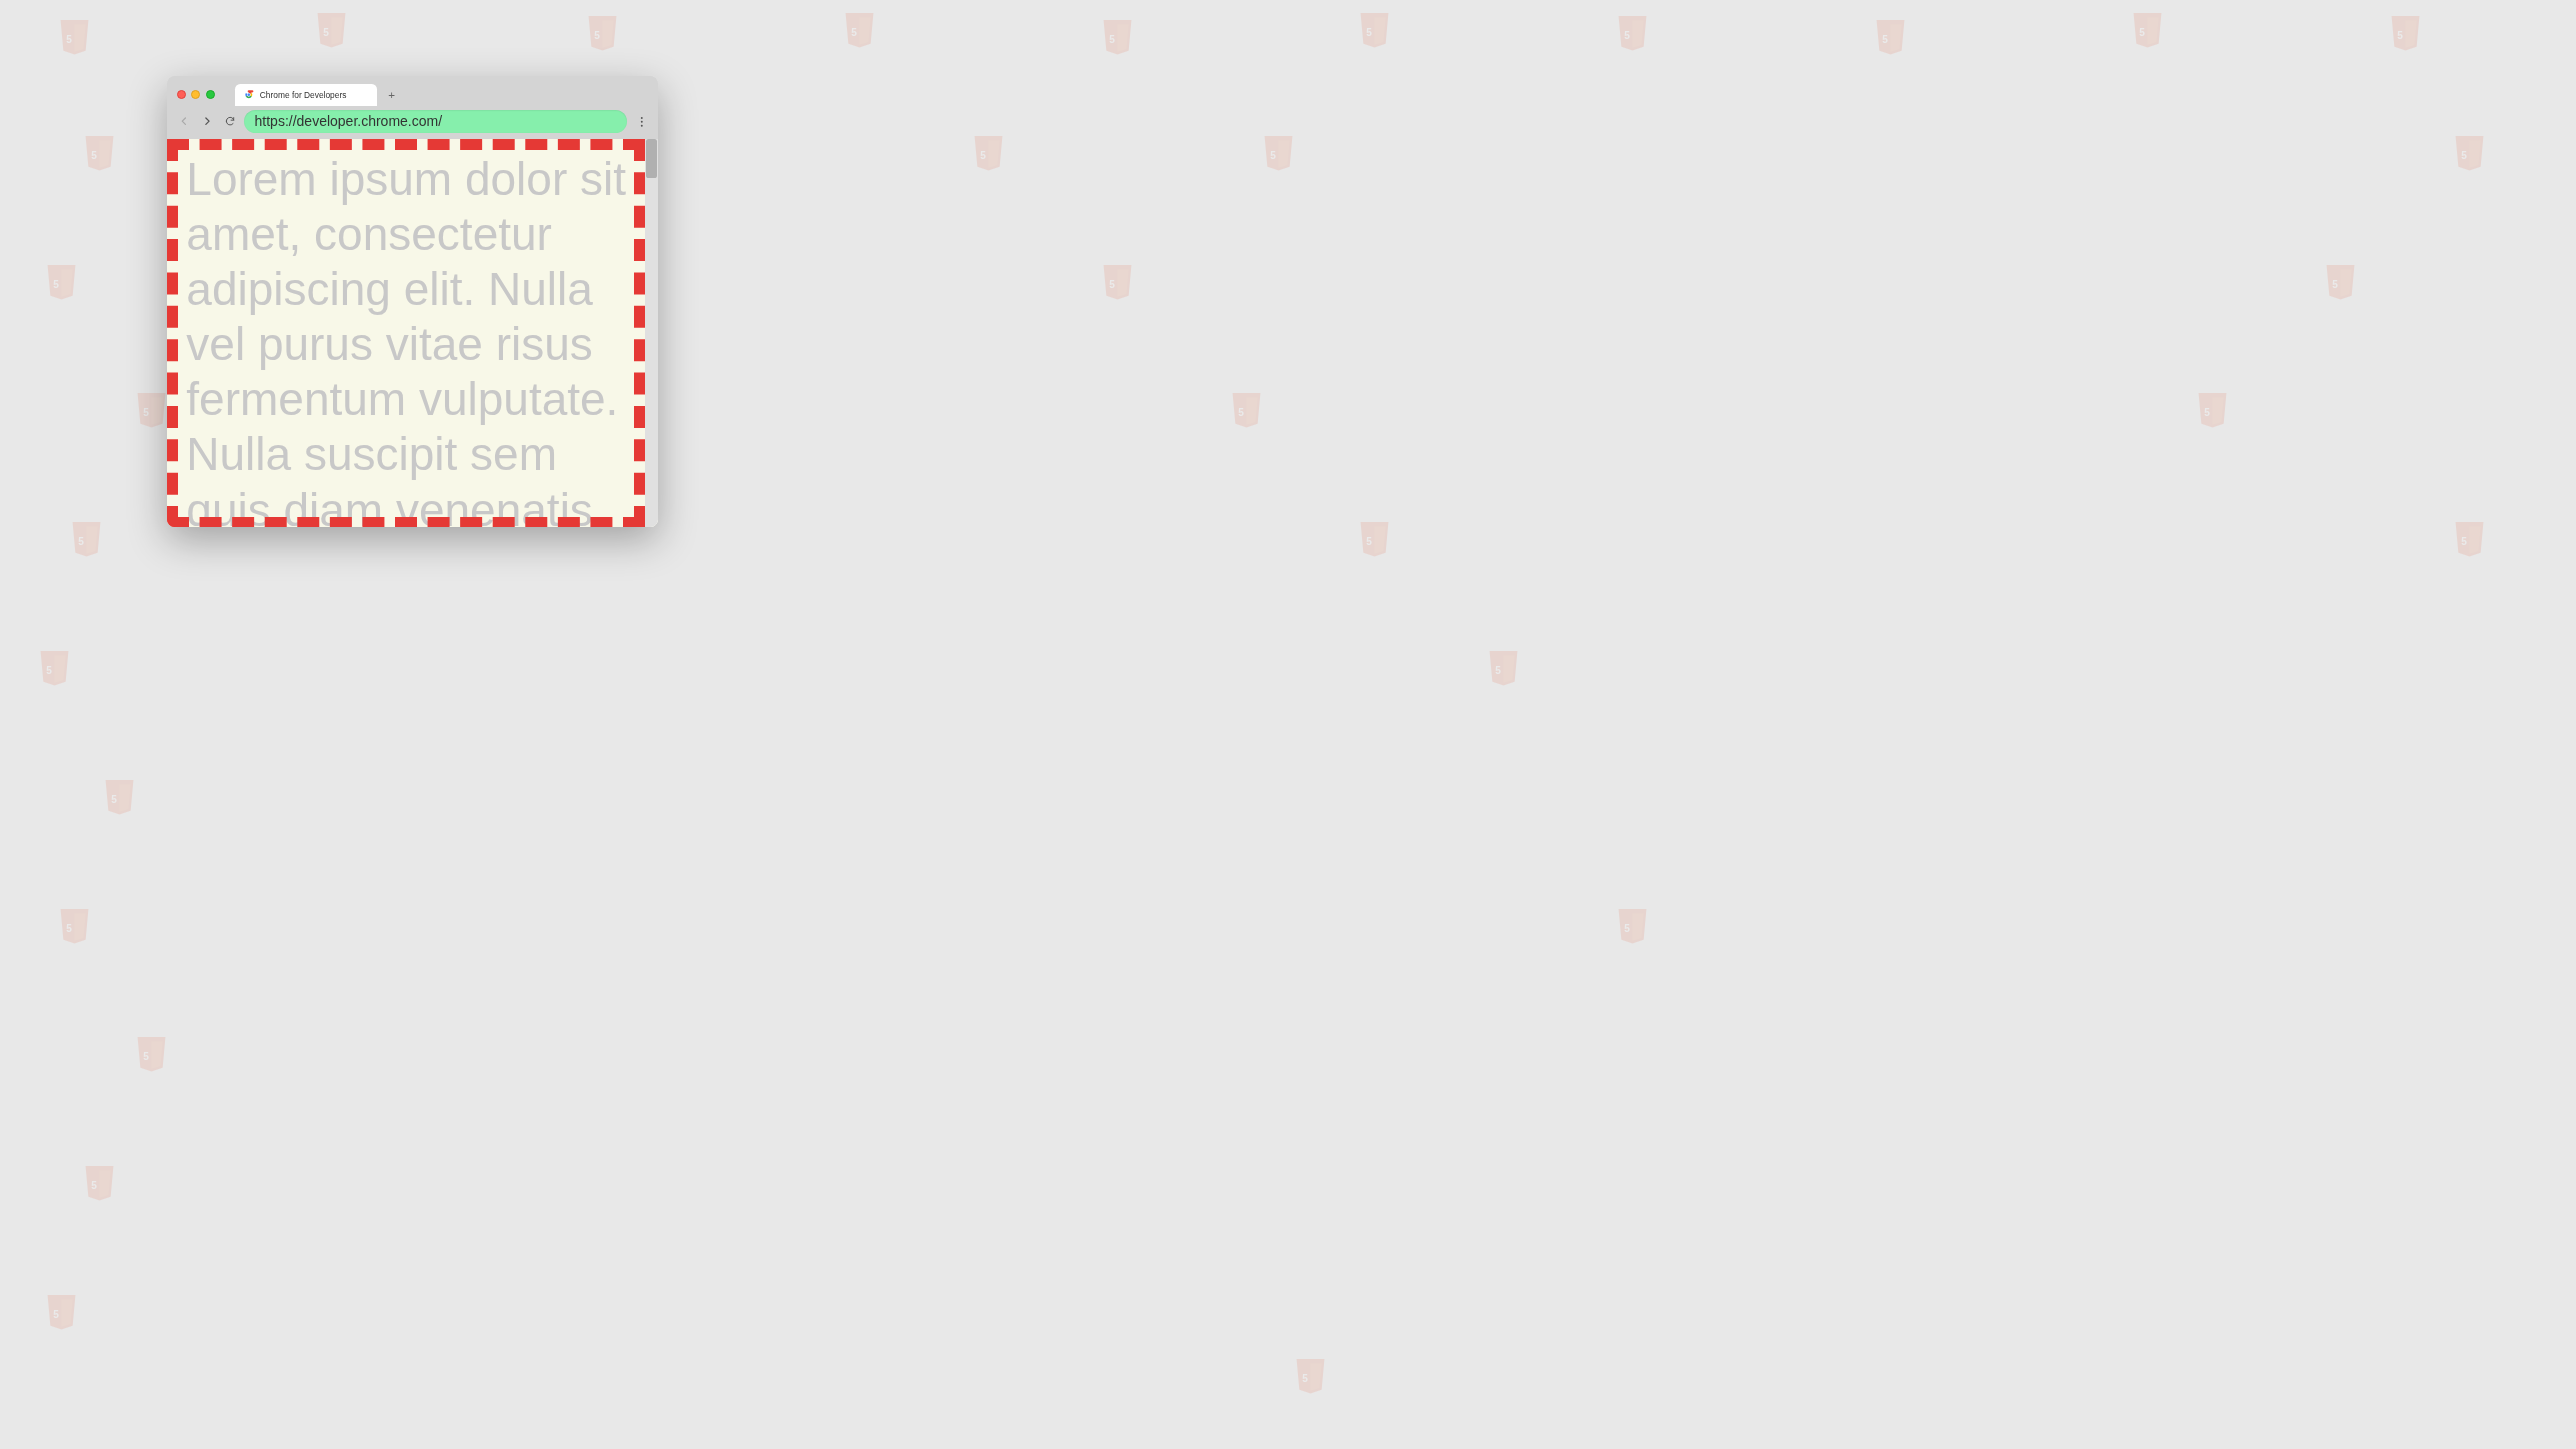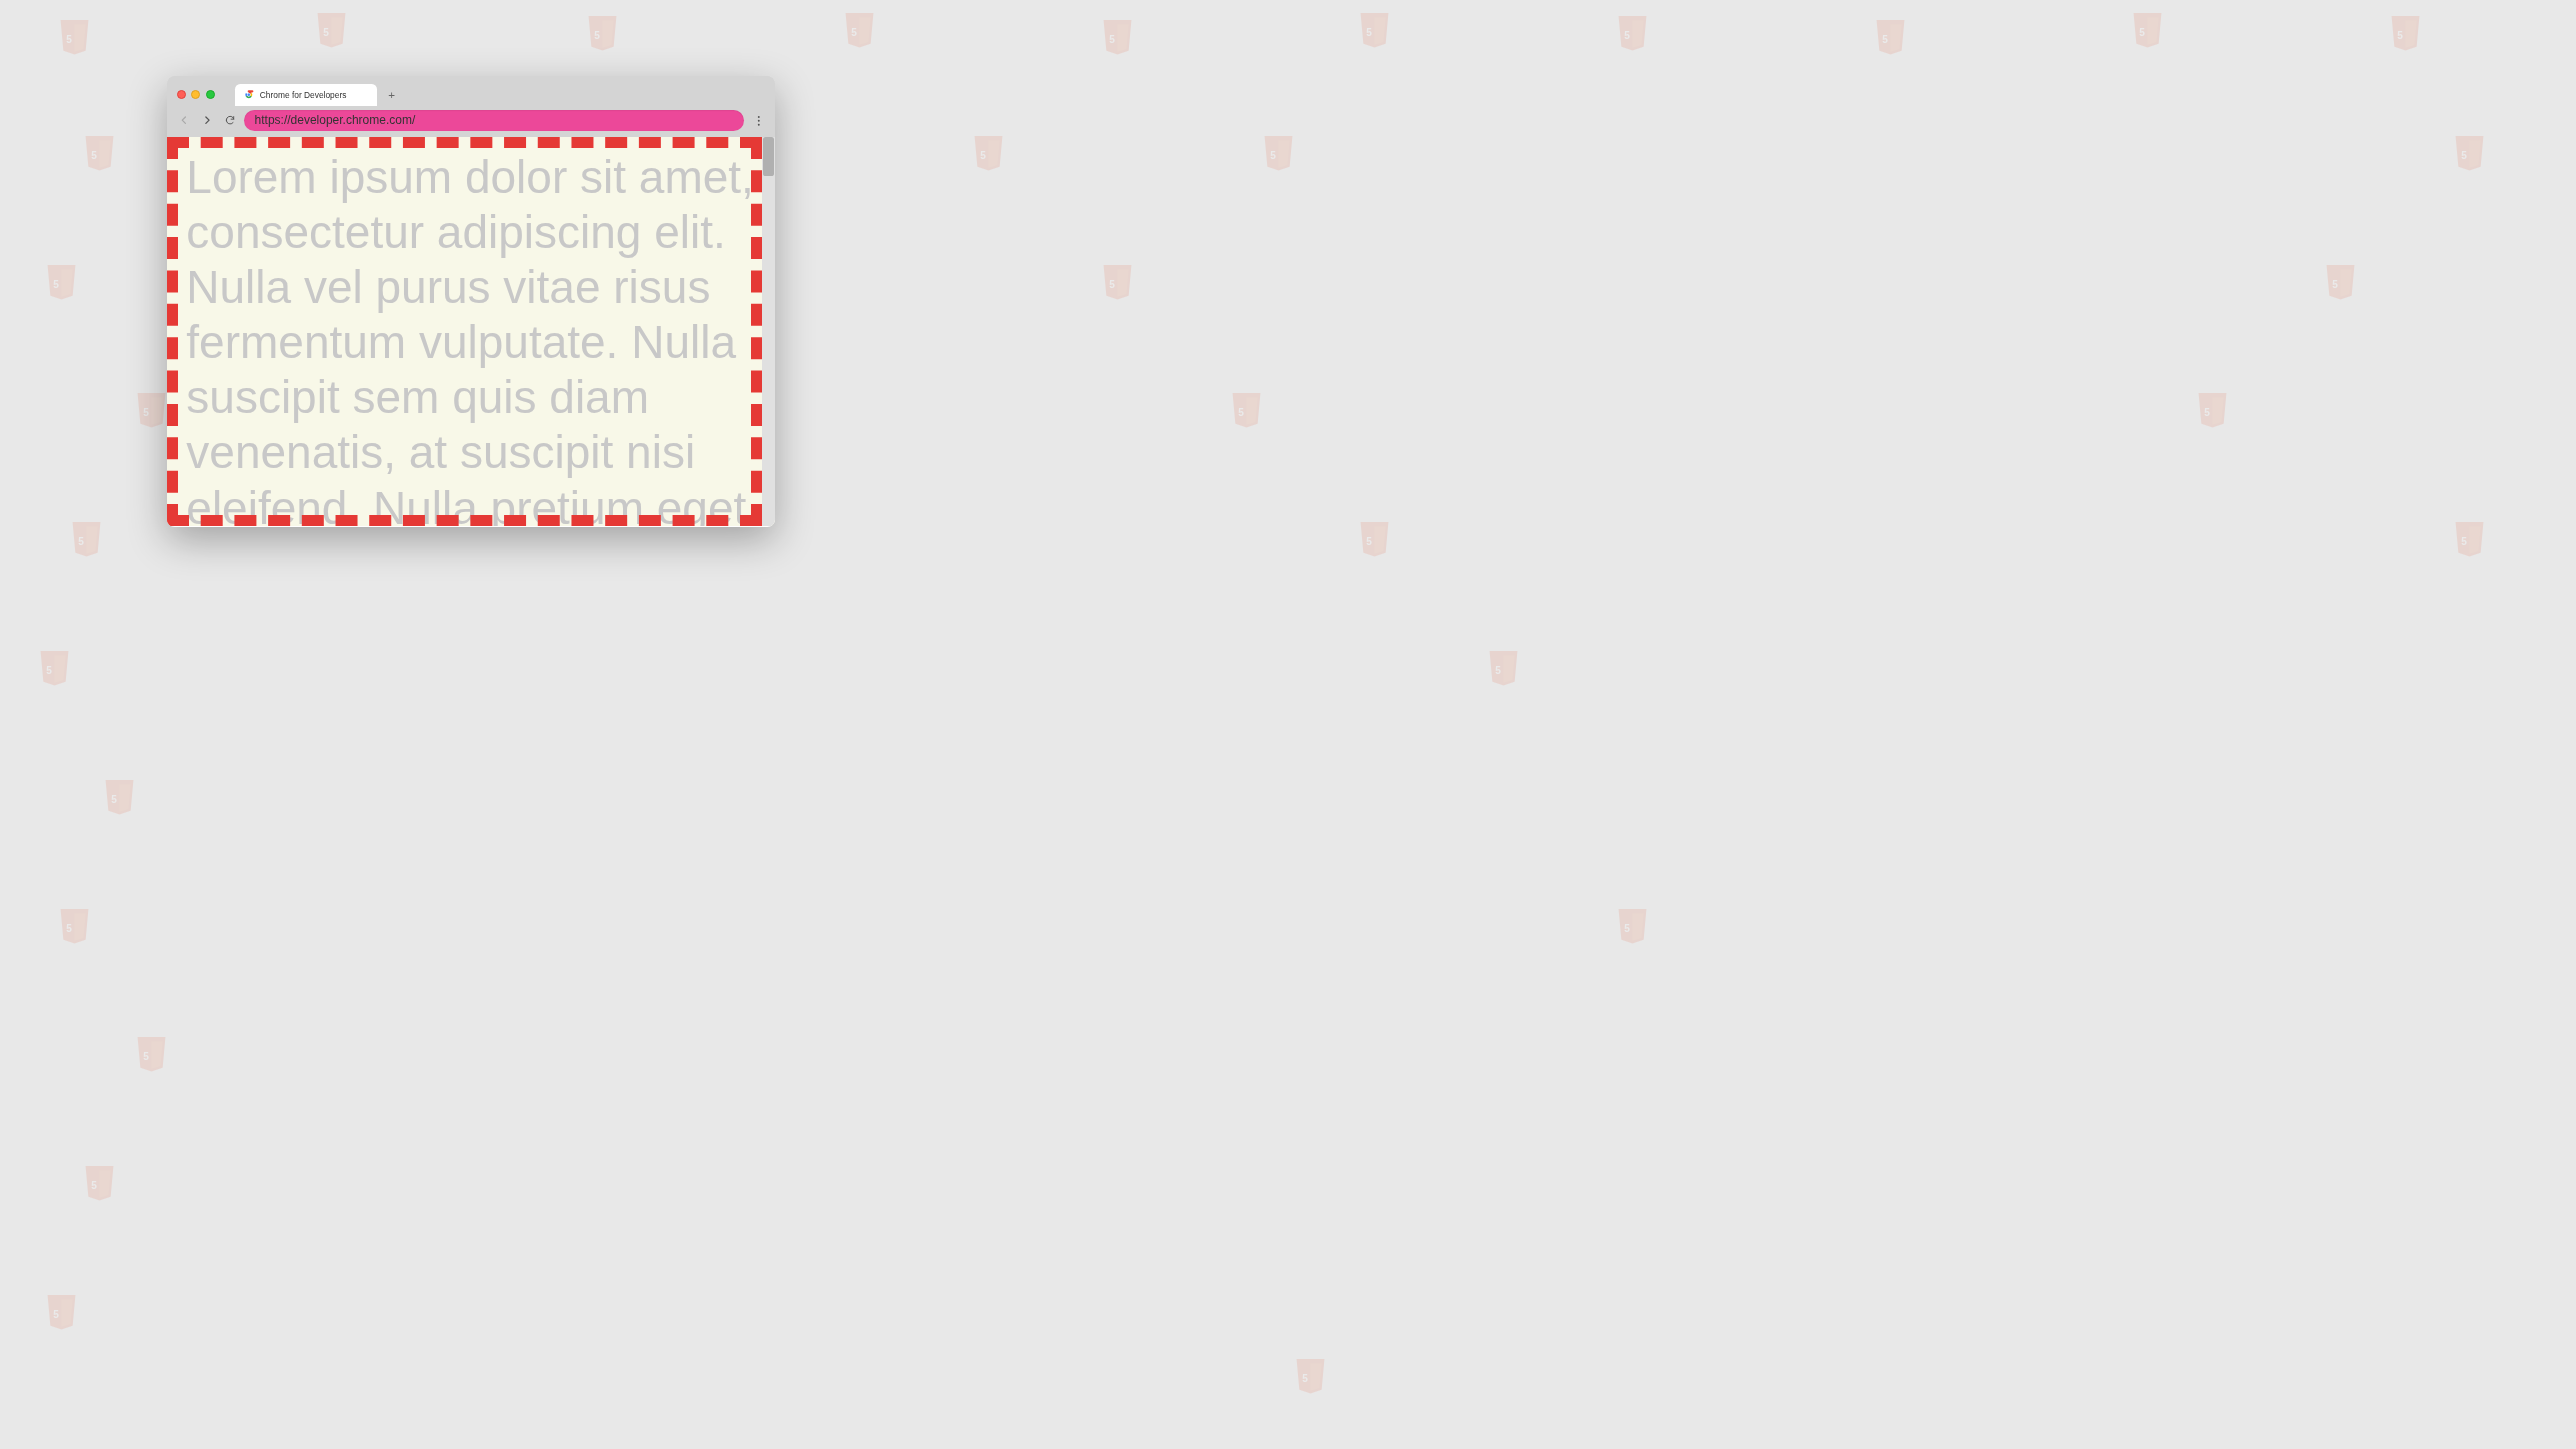--- a/index.html
+++ b/index.html
@@ -23,21 +23,21 @@
       inset: 0;
       background-color: #e8e8e8;
       z-index: 0;
     }
 
     
     .browser-window {
       position: absolute;
       left: 167px;
       top: 76px;
-      width: 608px;
+      width: 491px;
       height: 451px;
       background: #ffffff;
       border-radius: 7.7px;
       box-shadow: 0 13px 39px rgba(0,0,0,0.3);
       overflow: hidden;
       z-index: 10;
     }
 
     
     .browser-chrome {
@@ -140,24 +140,24 @@
       color: #555;
       font-size: 9px;
       background: none;
       border: none;
     }
 
     .nav-btn.disabled { color: #aaa; cursor: default; }
 
     .address-bar {
       flex: 1;
-      background: #ec4899;
+      background: #86efac;
       border-radius: 13px;
       padding: 3.9px 10.3px;
-      font-size: 12px;
+      font-size: 14px;
       color: #333;
       border: none;
       outline: none;
       box-shadow: inset 0 0.6px 1.3px rgba(0,0,0,0.1);
     }
 
     .menu-btn {
       width: 18px;
       height: 18px;
       display: flex;

